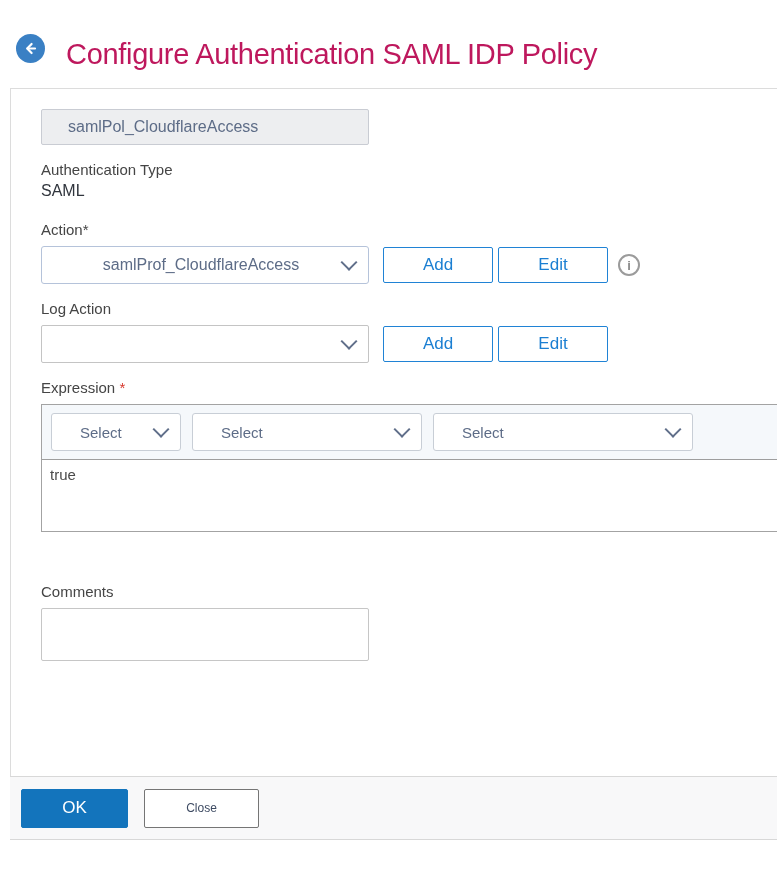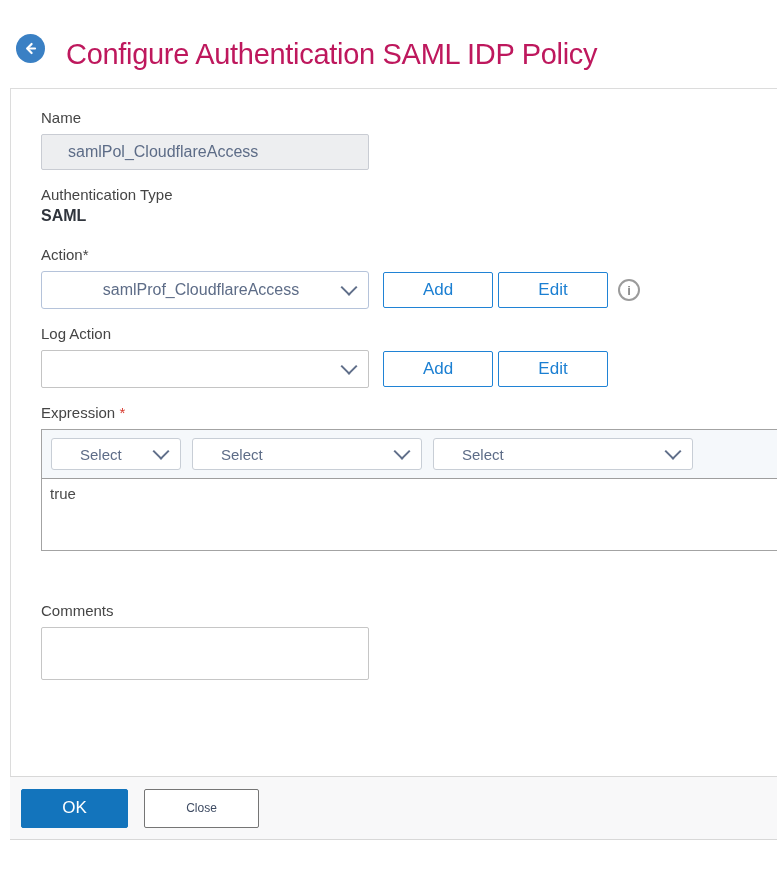--- a/index.html
+++ b/index.html
@@ -13,21 +13,21 @@
   .back-btn svg{display:block;}
   .page-title{font-size:29px;font-weight:400;color:#be185d;margin-left:21px;white-space:nowrap;letter-spacing:-0.3px;margin-top:12px;}
   
   .panel{margin-left:10px;height:688px;box-sizing:border-box;border-top:1px solid #dcdcdc;border-left:1px solid #dcdcdc;padding:20px 0 0 30px;}
   .field-label{font-size:15px;color:#454545;margin-bottom:8px;}
   .req{color:#d7392e;}
   .txt-input{
     width:328px;height:36px;background:#edeef0;border:1px solid #c9ccd3;color:#5d6c87;
     font-size:16px;padding:0 10px 0 26px;box-sizing:border-box;font-family:inherit;border-radius:2px;
   }
-  .bold-val{font-size:16px;font-weight:bold;color:#30353d;margin:2px 0 16px 0;}
+  .bold-val{font-size:16px;font-weight:normal;color:#30353d;margin:2px 0 16px 0;}
   .grp{margin-bottom:16px;}
   .grp-auth{margin-bottom:21px;}
   .grp-undef{margin-bottom:22px;}
   .grp-expr{margin-bottom:51px;}
   .grp-comments{margin-bottom:23px;}
   .row{display:flex;align-items:center;}
   
   .select-box{
     position:relative;width:328px;height:38px;background:#fff;border:1px solid #c4c4c4;border-radius:2px;
     display:flex;align-items:center;padding:0 34px 0 26px;box-sizing:border-box;font-size:16px;color:#5d6c87;cursor:pointer;
@@ -44,21 +44,21 @@
   }
   .ml14{margin-left:14px;} .ml5{margin-left:5px;} .ml10{margin-left:10px;}
   .info-icon{
     width:22px;height:22px;border-radius:50%;border:2px solid #9b9b9b;color:#8a8a8a;box-sizing:border-box;
     display:flex;align-items:center;justify-content:center;font-size:13px;font-weight:bold;cursor:pointer;
   }
   
   .expr-box{width:760px;border:1px solid #a3a3a3;box-sizing:border-box;}
   .expr-head{background:#f5f8fb;border-bottom:1px solid #9e9e9e;padding:8px 0 8px 9px;display:flex;gap:11px;}
   .expr-select{
-    position:relative;height:32px;background:#fff;border:1px solid #c8ced6;border-radius:3px;
+    position:relative;height:38px;background:#fff;border:1px solid #c8ced6;border-radius:3px;
     display:flex;align-items:center;padding:0 34px 0 28px;box-sizing:border-box;font-size:15px;color:#5d6c87;cursor:pointer;
   }
   .w130{width:130px;} .w230{width:230px;} .w260{width:260px;}
   .expr-body{height:71px;box-sizing:border-box;}
   .expr-body textarea{
     width:100%;height:100%;border:none;outline:none;resize:none;background:transparent;
     font-family:inherit;font-size:15px;color:#4a4a4a;padding:6px 8px;box-sizing:border-box;
   }
   .comments-area{
     width:328px;height:53px;border:1px solid #c6c6c6;border-radius:2px;resize:none;outline:none;
@@ -90,21 +90,20 @@
         <line x1="4.6" y1="7.5" x2="12" y2="7.5" stroke="#ffffff" stroke-width="2.2" stroke-linecap="round"></line>
       </svg>
     </span>
   </div>
   <div class="page-title">Configure Authentication SAML IDP Policy</div>
 </div>
 
 <div class="panel">
 
   <div class="grp">
-    <div class="field-label">Name</div>
     <input class="txt-input" type="text" readonly="" value="samlPol_CloudflareAccess" style="">
   </div>
 
   <div class="grp-auth">
     <div class="field-label" style="margin-bottom:4px;">Authentication Type</div>
     <div class="bold-val">SAML</div>
   </div>
 
   <div class="grp">
     <div class="field-label">Action*</div>

